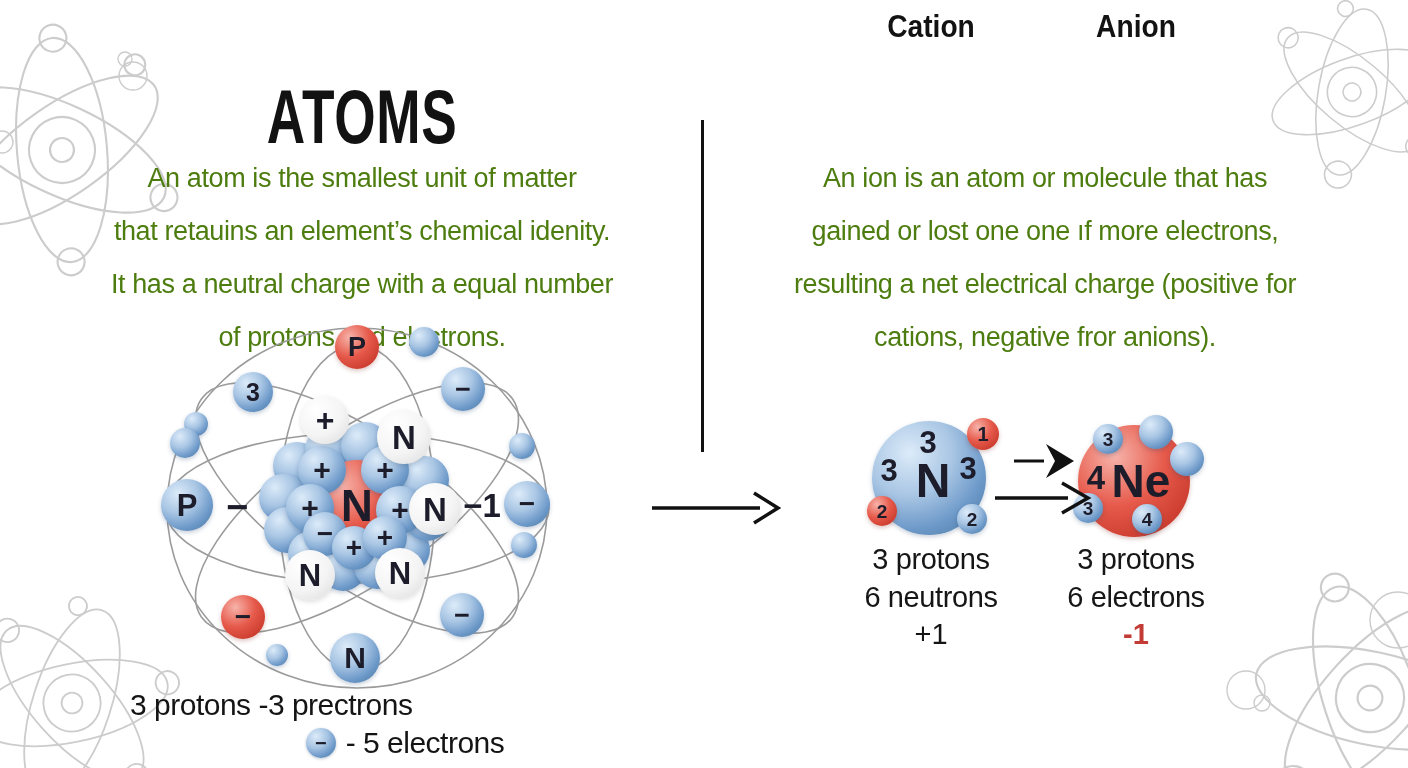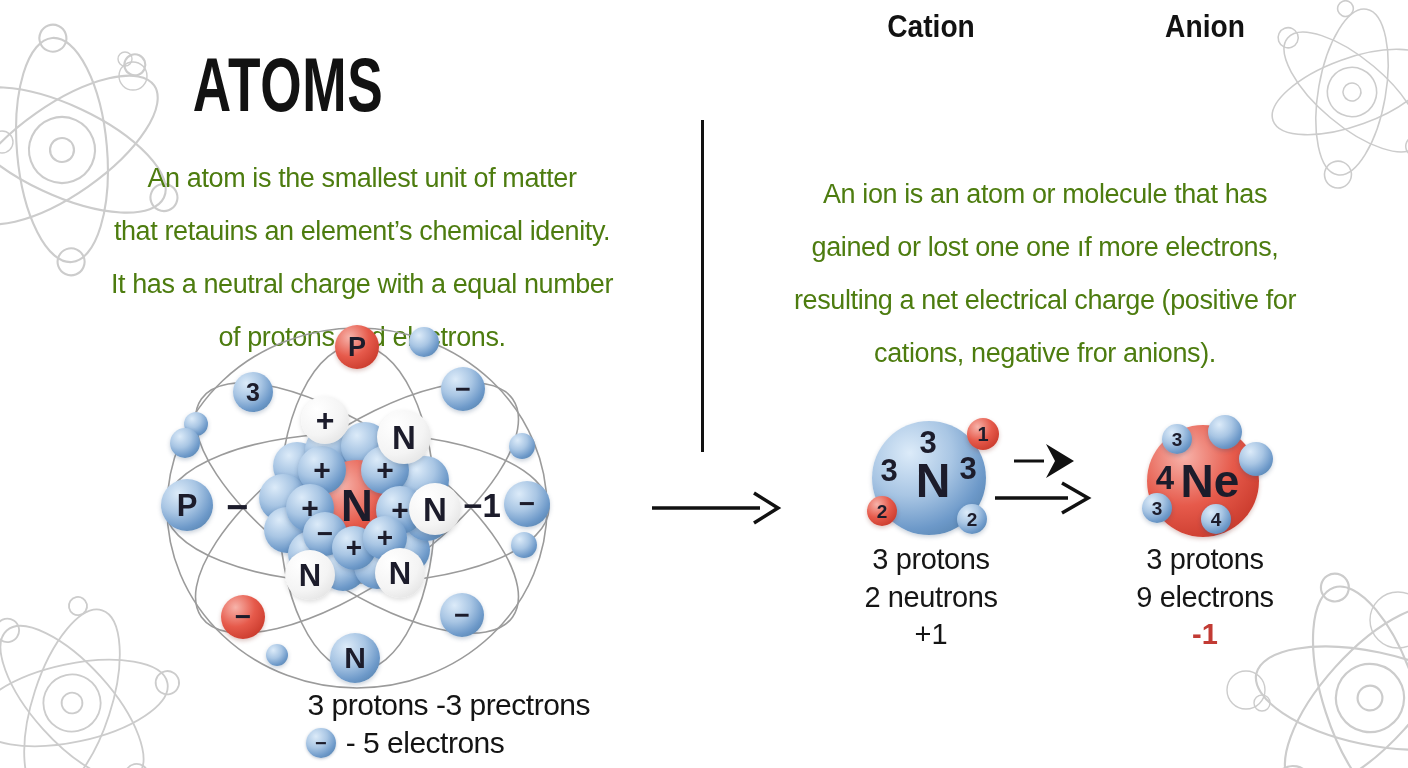--- a/index.html
+++ b/index.html
@@ -8,21 +8,21 @@
     background:#ffffff;
     font-family:"Liberation Sans",sans-serif;
     color:#141414;
   }
   #canvas{position:relative;width:1408px;height:768px;background:#ffffff;}
 
   
   #deco{position:absolute;left:0;top:0;width:1408px;height:768px;pointer-events:none;}
 
   
-  .title-wrap{position:absolute;width:420px;}
+  .title-wrap{position:absolute;width:420px;text-align:center;margin-top:32px;}
   .title{
     display:inline-block;font-weight:bold;font-size:76px;line-height:78px;
     letter-spacing:1px;transform:scaleX(.70);transform-origin:center;
     color:#121212;white-space:nowrap;
   }
 
   
   .desc{
     position:absolute;width:660px;text-align:center;
     font-size:27px;line-height:53px;letter-spacing:-0.4px;color:#4d7c0f;
@@ -46,21 +46,21 @@
   .sphere.white{
     background:radial-gradient(circle at 33% 28%, #ffffff 0%, #f4f4f4 55%, #dadada 100%);
     box-shadow:0 2px 5px rgba(0,0,0,.13);
   }
   .float{
     position:absolute;transform:translate(-50%,-50%);
     font-weight:600;color:#1c1c2b;white-space:nowrap;line-height:1;
   }
 
   
-  .atom-caption1{position:absolute;left:130px;top:688px;width:460px;text-align:right;font-size:30px;letter-spacing:-0.5px;}
+  .atom-caption1{position:absolute;left:130px;top:688px;width:460px;text-align:left;font-size:30px;letter-spacing:-0.5px;}
   .atom-caption2{
     position:absolute;left:130px;top:726px;width:460px;box-sizing:border-box;padding-left:90px;
     display:flex;align-items:center;justify-content:center;gap:10px;font-size:30px;letter-spacing:-0.5px;
   }
   .mini-sphere{
     width:30px;height:30px;border-radius:50%;flex:0 0 auto;
     display:flex;align-items:center;justify-content:center;
     font-size:20px;font-weight:600;color:#1c1c2b;
     background:radial-gradient(circle at 33% 28%, #dcebf9 0%, #a9c6e4 38%, #6d99c9 68%, #47749c 100%);
     box-shadow:0 1px 3px rgba(40,70,110,.3);
@@ -180,44 +180,44 @@
       <span class="float" style="left: 97px; top: 192px; font-size: 38px;">−</span>
       <span class="float" style="left: 342px; top: 190px; font-size: 33px;">−1</span>
     </div>
 
   <div class="atom-caption1">3 protons -3 prectrons</div>
   <div class="atom-caption2">
     <span class="mini-sphere">−</span>
     <span>- 5 electrons</span>
   </div>
 
-  <div class="desc" style="left:715px;top:168px;">An ion is an atom or molecule that has<br>gained or lost one one ıf more electrons,<br>resulting a net electrical charge (positive for<br>cations, negative fror anions).</div>
+  <div class="desc" style="left:715px;top:152px;">An ion is an atom or molecule that has<br>gained or lost one one ıf more electrons,<br>resulting a net electrical charge (positive for<br>cations, negative fror anions).</div>
 
   <div class="diagram" style="left:846px;top:360px;width:170px;height:320px;">
     <div class="ion-label" style="top:-352px;">Cation</div>
     <div class="ion-caption">
       <div>3 protons</div>
-      <div>2 neutrons</div>
+      <div>6 neutrons</div>
     </div>
     <div class="charge">+1</div>
   <div class="sphere blue" style="left: 26px; top: 61px; width: 114px; height: 114px; font-size: 57px;"></div>
       <div class="sphere red" style="left: 121px; top: 58px; width: 32px; height: 32px; font-size: 20px;">1</div>
       <div class="sphere red" style="left: 21px; top: 136px; width: 30px; height: 30px; font-size: 19px;">2</div>
       <div class="sphere blue" style="left: 111px; top: 144px; width: 30px; height: 30px; font-size: 19px;">2</div>
       <span class="float" style="left: 87px; top: 121px; font-size: 48px;">N</span>
       <span class="float" style="left: 82px; top: 82px; font-size: 31px;">3</span>
       <span class="float" style="left: 43px; top: 110px; font-size: 31px;">3</span>
       <span class="float" style="left: 122px; top: 108px; font-size: 31px;">3</span>
     </div>
 
-  <div class="diagram" style="left:1115px;top:360px;width:180px;height:320px;">
+  <div class="diagram" style="left:1046px;top:360px;width:180px;height:320px;">
     <div class="ion-label" style="top:-352px;">Anion</div>
     <div class="ion-caption">
       <div>3 protons</div>
-      <div>9 electrons</div>
+      <div>6 electrons</div>
     </div>
     <div class="charge neg">-1</div>
   <div class="sphere red" style="left: 32px; top: 65px; width: 112px; height: 112px; font-size: 56px;"></div>
       <div class="sphere blue" style="left: 47px; top: 64px; width: 30px; height: 30px; font-size: 19px;">3</div>
       <div class="sphere blue" style="left: 93px; top: 55px; width: 34px; height: 34px; font-size: 17px;"></div>
       <div class="sphere blue" style="left: 124px; top: 82px; width: 34px; height: 34px; font-size: 17px;"></div>
       <div class="sphere blue" style="left: 27px; top: 133px; width: 30px; height: 30px; font-size: 19px;">3</div>
       <div class="sphere blue" style="left: 86px; top: 144px; width: 30px; height: 30px; font-size: 19px;">4</div>
       <span class="float" style="left: 95px; top: 121px; font-size: 46px;">Ne</span>
       <span class="float" style="left: 50px; top: 117px; font-size: 33px;">4</span>

